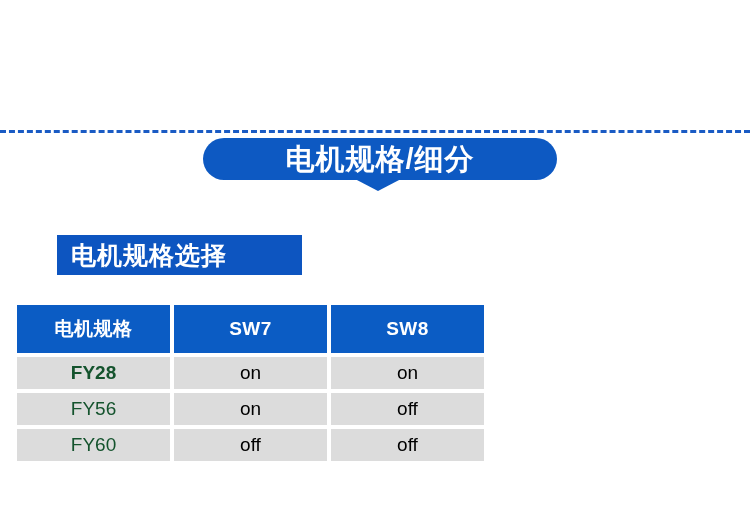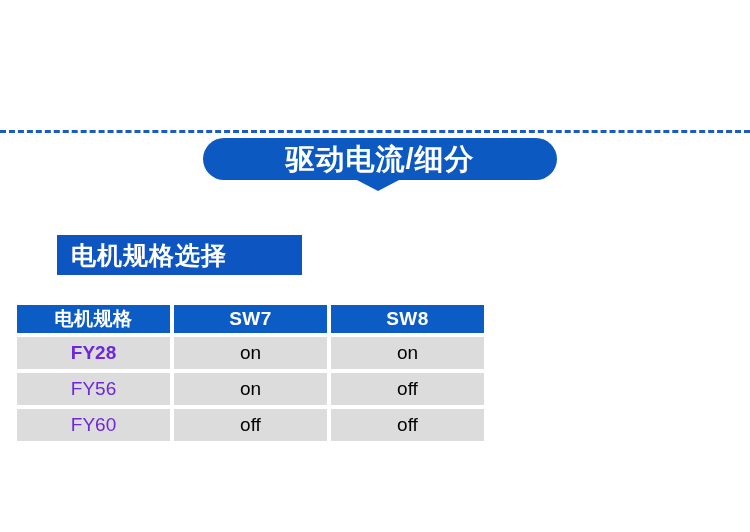--- a/index.html
+++ b/index.html
@@ -121,46 +121,46 @@
     vertical-align: middle;
     padding: 0;
     font-weight: normal;
     box-sizing: border-box;
   }
   .spec-table thead th {
     background: #0b5cc4;
     color: #ffffff;
     font-size: 19px;
     font-weight: bold;
-    height: 28px;
+    height: 48px;
     letter-spacing: 0.5px;
   }
   .spec-table tbody td {
     background: #dcdcdc;
     color: #000000;
     font-size: 19px;
     height: 32px;
   }
   .spec-table tbody td.cell-model {
-    color: #6d28d9;
+    color: #14532d;
   }
   .spec-table tbody tr:first-child td.cell-model {
     font-weight: 600;
   }
 </style>
 </head>
 <body>
 
 <div class="page">
 
   <div class="divider-dashed"></div>
 
   <div class="badge-wrap">
     <div class="badge-pill">
-      <span class="badge-text">驱动电流/细分</span>
+      <span class="badge-text">电机规格/细分</span>
     </div>
     <div class="badge-notch"></div>
   </div>
 
   <div class="subheading-banner">
     <span class="subheading-text">电机规格选择</span>
   </div>
 
   <table class="spec-table">
     <thead>

